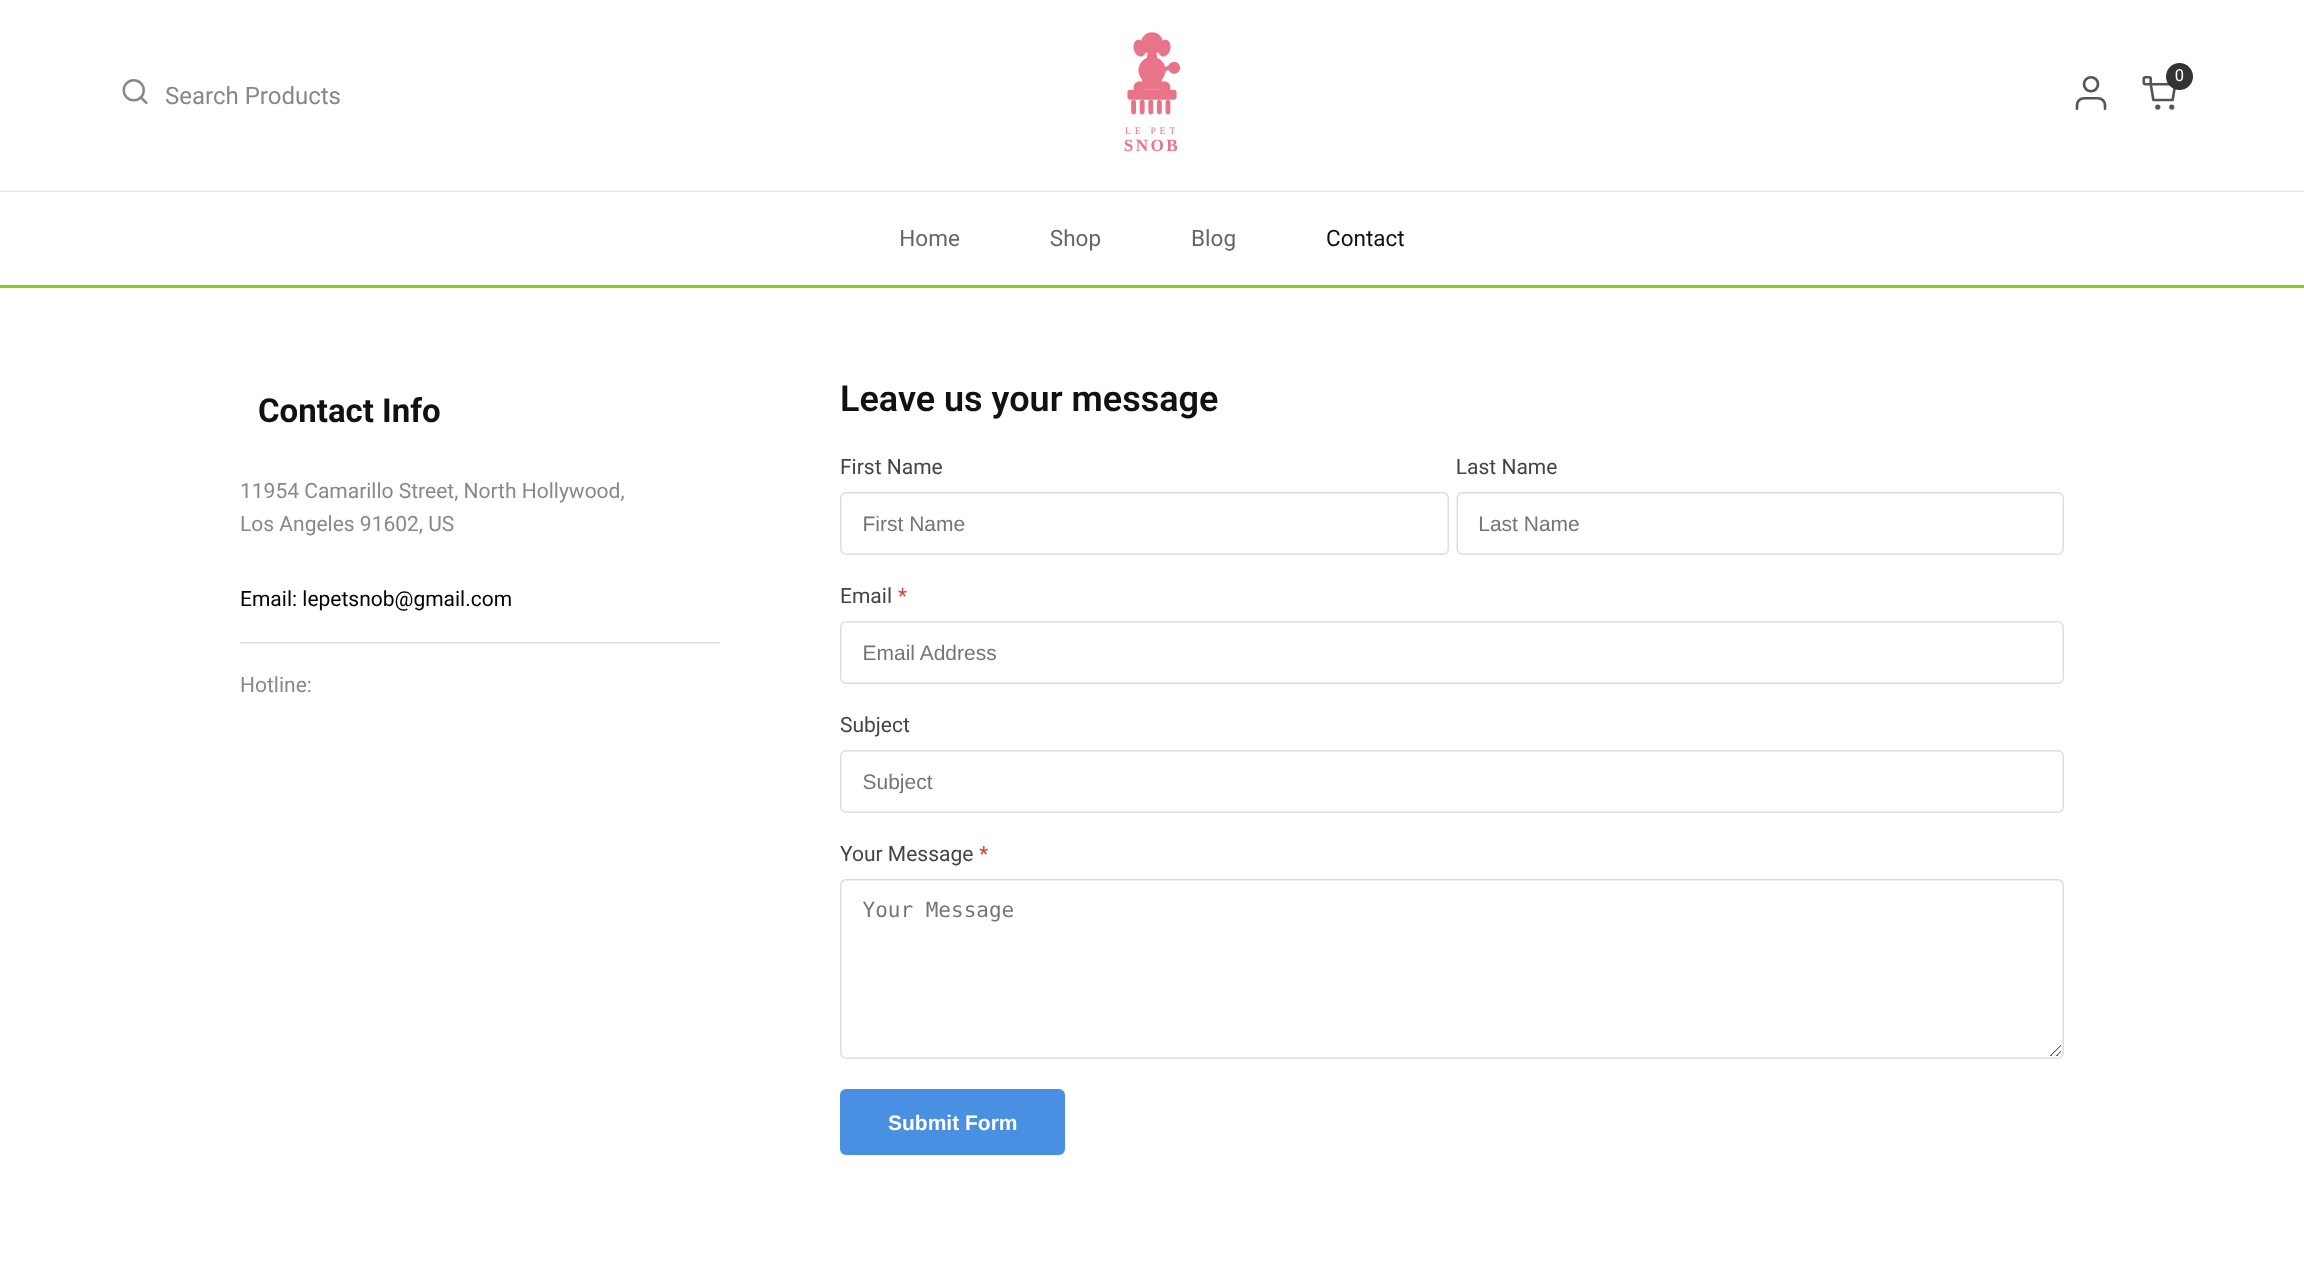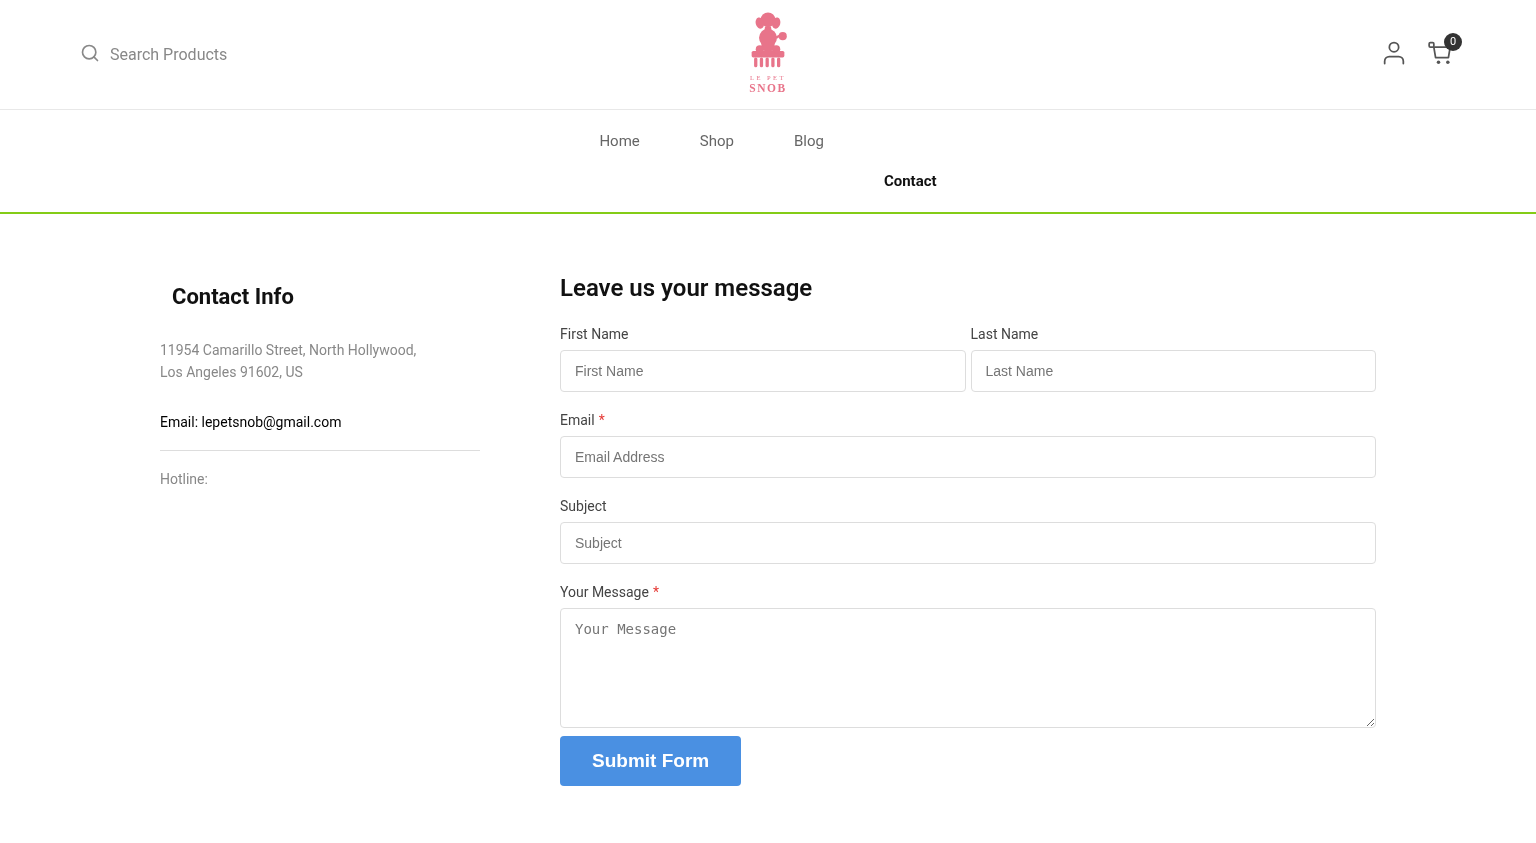--- a/index.html
+++ b/index.html
@@ -15,21 +15,21 @@
       min-height: 843px;
       width: 1536px;
     }
 
     
     .header {
       display: flex;
       align-items: center;
       justify-content: space-between;
       padding: 0 80px;
-      height: 110px;
+      height: 128px;
       border-bottom: 1px solid #e8e8e8;
       position: relative;
     }
 
     .header-left {
       display: flex;
       align-items: center;
       gap: 10px;
       flex: 1;
     }
@@ -105,22 +105,21 @@
     .nav-item {
       font-size: 15px;
       color: #666;
       cursor: pointer;
       text-decoration: none;
       padding: 4px 0;
     }
 
     .nav-item.active {
       color: #111;
-      font-weight: 700;
-      margin-top: 40px;
+      font-weight: 400;
     }
 
     
     .main-content {
       display: flex;
       padding: 60px 160px;
       gap: 80px;
     }
 
     
@@ -229,24 +228,24 @@
       resize: vertical;
       transition: border-color 0.2s;
     }
 
     .submit-btn {
       background: #4a90e2;
       color: #fff;
       border: none;
       border-radius: 4px;
       padding: 14px 32px;
-      font-size: 19px;
+      font-size: 14px;
       font-weight: 600;
       cursor: pointer;
-      margin-top: 8px;
+      margin-top: 20px;
       transition: background 0.2s;
     }
 
     
     svg {
       display: inline-block;
     }
   </style>
 </head>
 <body>

